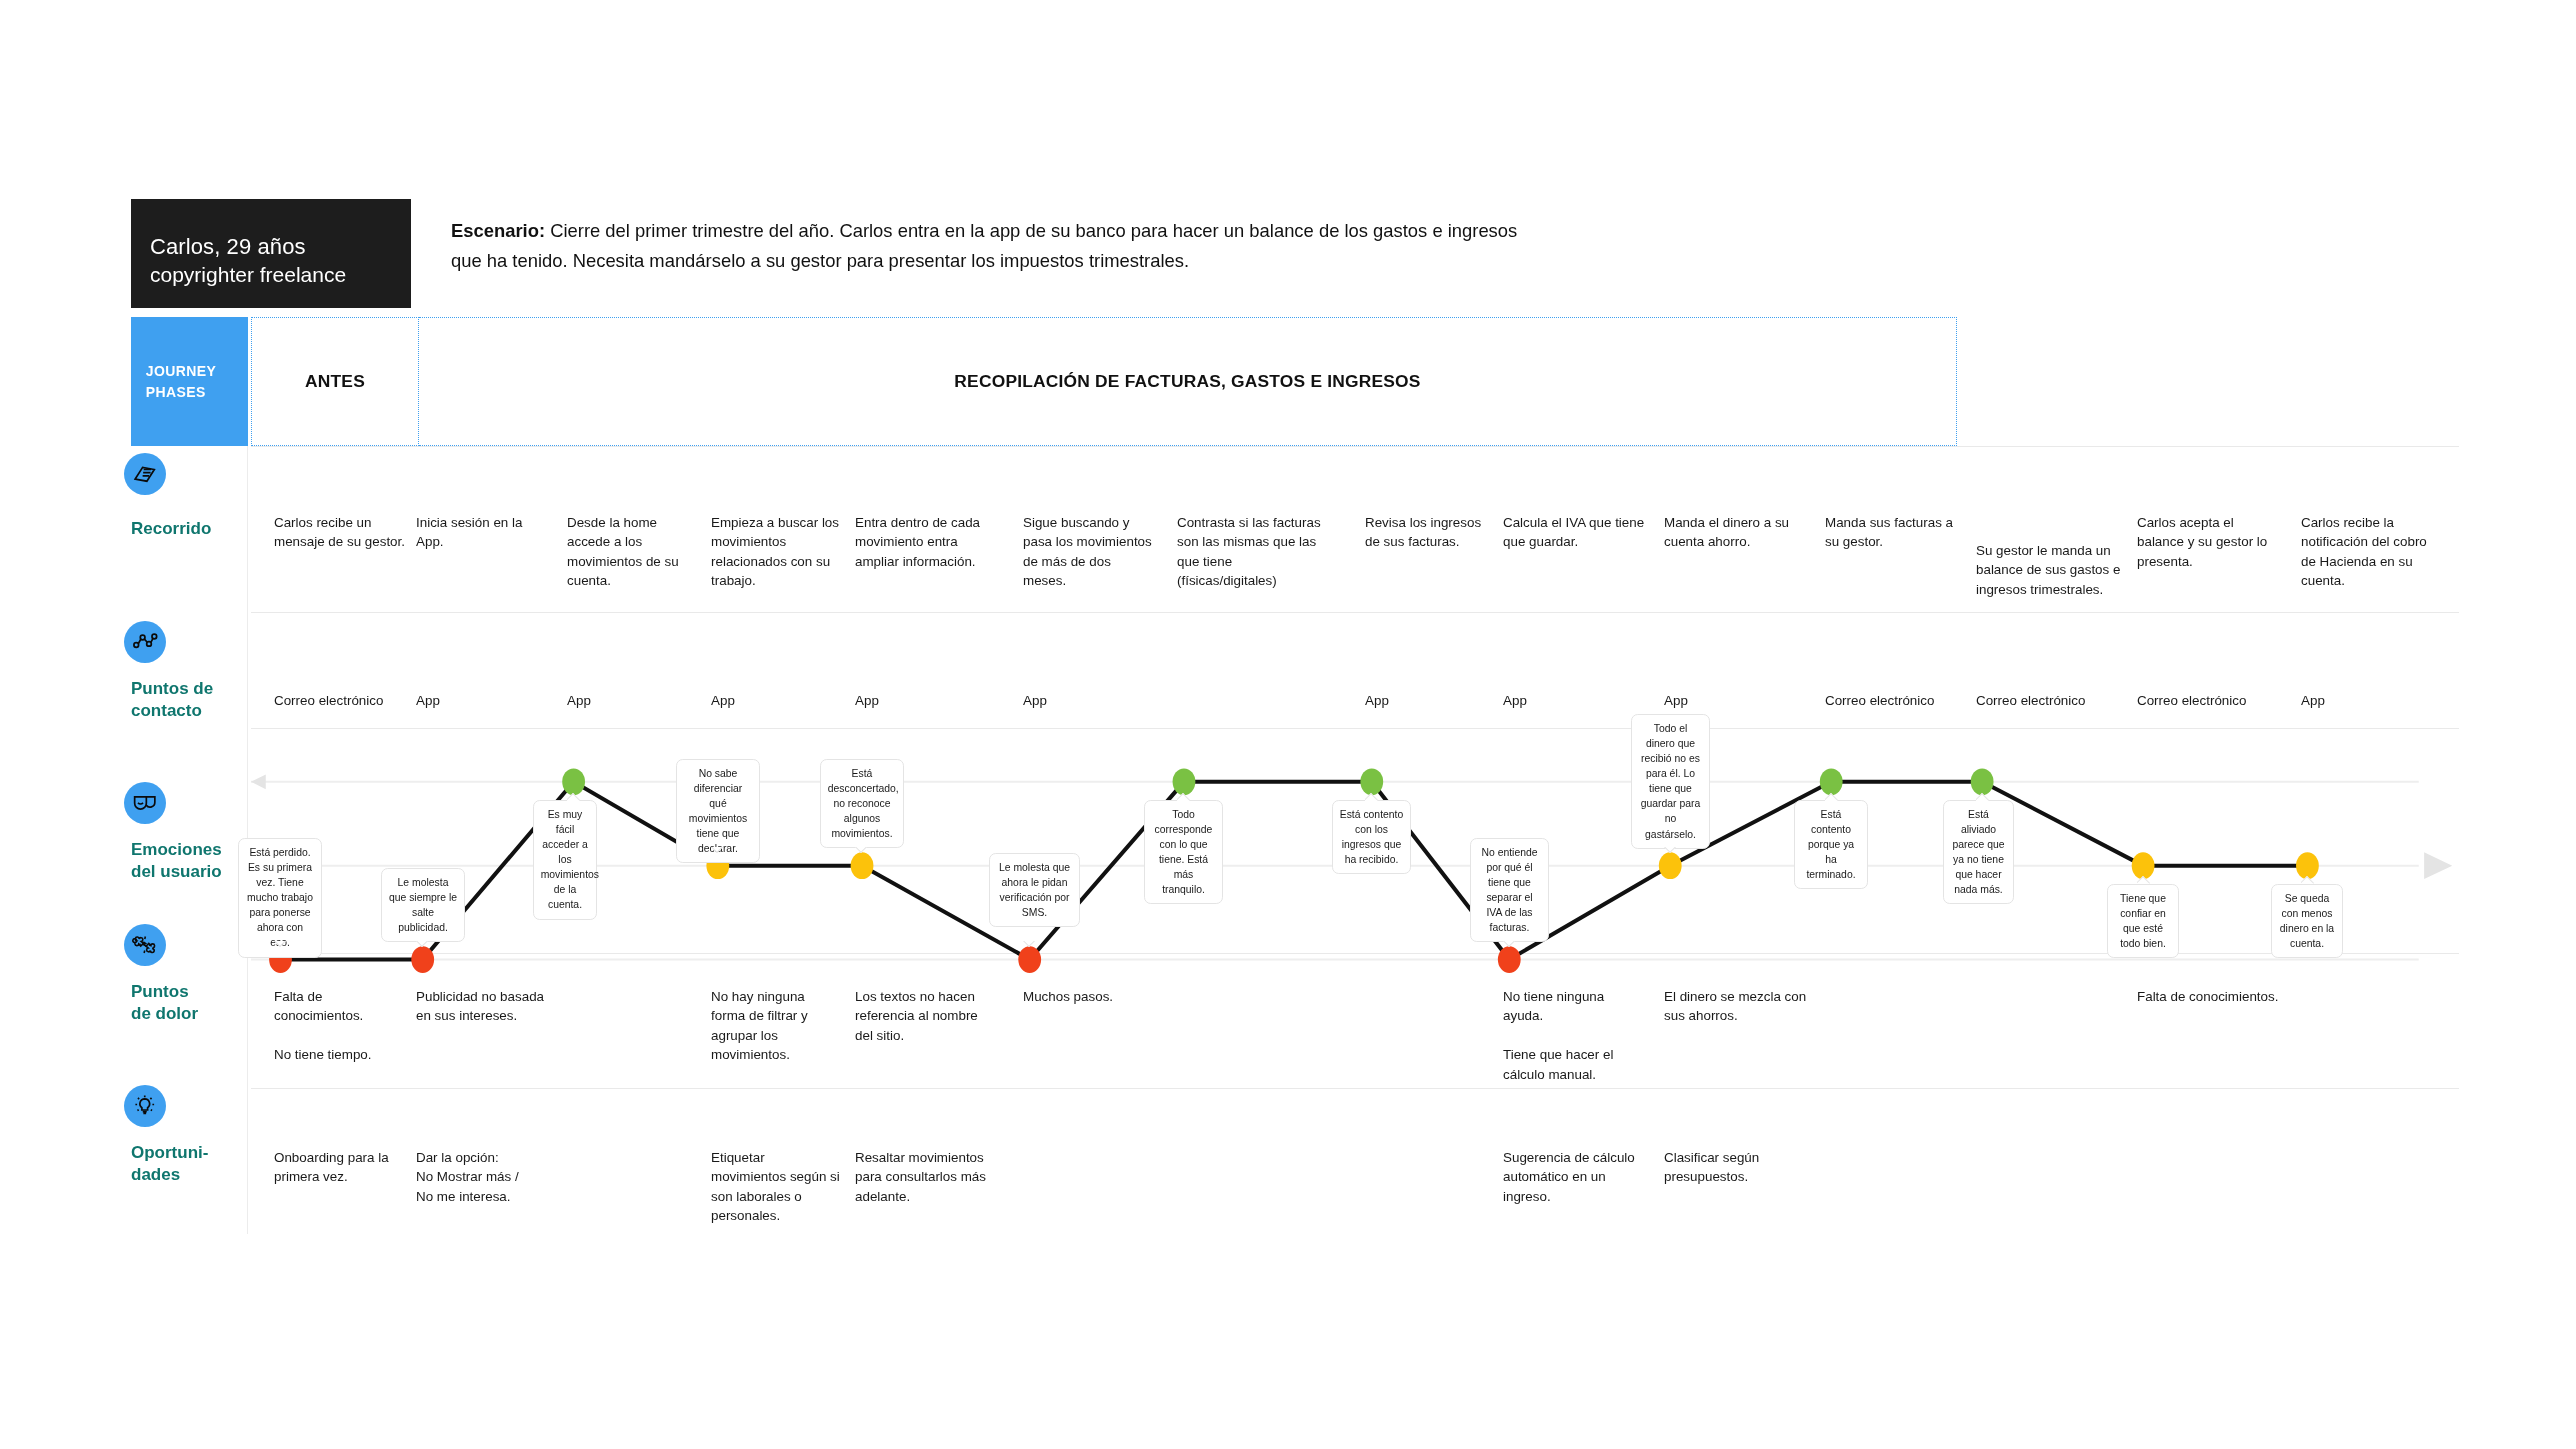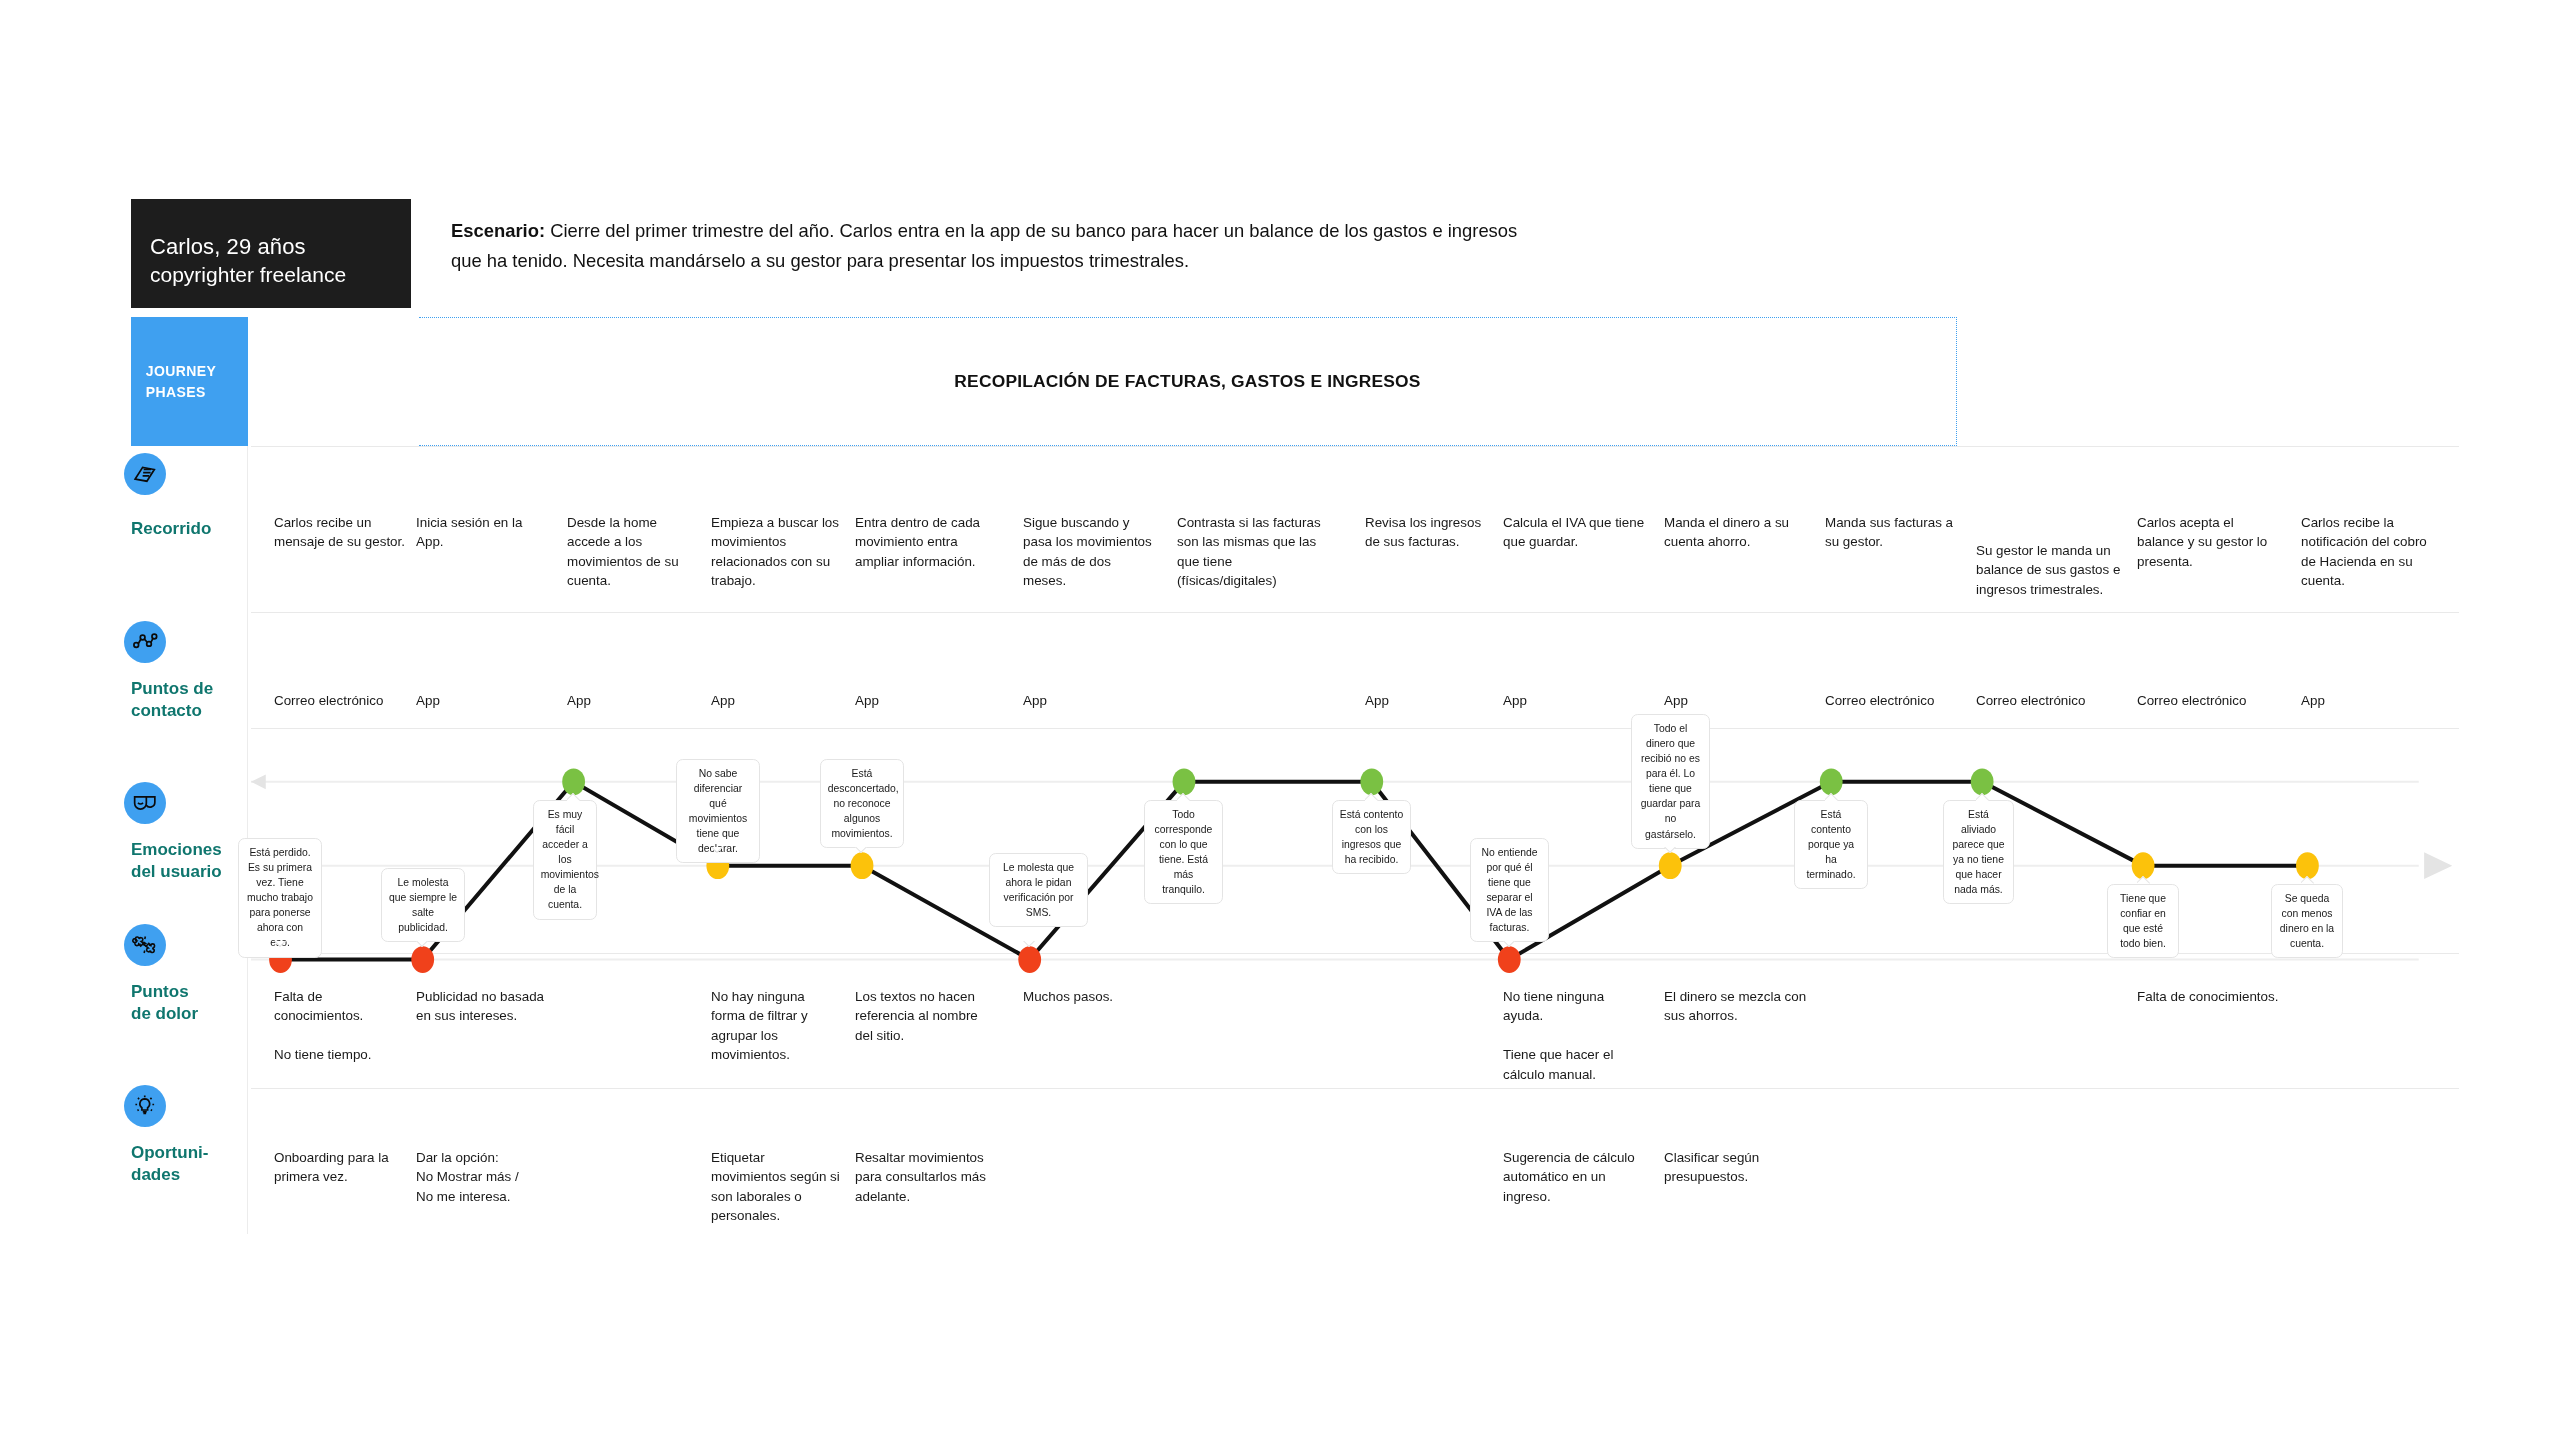--- a/index.html
+++ b/index.html
@@ -84,20 +84,21 @@
   </div>
 
   <div class="scenario">
     <b>Escenario:</b><span> Cierre del primer trimestre del año. Carlos entra en la app de su banco para hacer un balance de los gastos e ingresos que ha tenido. Necesita mandárselo a su gestor para presentar los impuestos trimestrales.</span>
   </div>
 
   <div class="phases-label">
     <span>JOURNEY</span>
     <span>PHASES</span>
   </div>
+  <div class="phase-box p1">ANTES</div>
   <div class="phase-box p2">RECOPILACIÓN DE FACTURAS, GASTOS E INGRESOS</div>
 
   <div id="rows-layer">
       <div class="col-divider" style="top: 446px; height: 788px;"></div>
       <div class="row-sep" style="top: 446px;"></div>
       <div class="row-icon" style="top: 453px;">
         <svg viewBox="0 0 24 24" fill="none" stroke="#0b0b0b" stroke-width="1.6">
           <path d="M3 17l7-11 11 2-7 11z"></path>
           <path d="M11 8h7M10.5 11h7M10 14h6"></path>
         </svg>
@@ -231,21 +232,21 @@
         <i></i>
       </div>
       <div class="callout" style="width: 84px; left: 676px; top: 759px;">No sabe diferenciar qué movimientos tiene que declarar.</div>
       <div class="callout-tail down" style="left: 711px; top: 847px;">
         <i></i>
       </div>
       <div class="callout" style="width: 84px; left: 820px; top: 759px;">Está desconcertado, no reconoce algunos movimientos.</div>
       <div class="callout-tail down" style="left: 855px; top: 847px;">
         <i></i>
       </div>
-      <div class="callout" style="width: 99px; left: 989px; top: 853px;">Le molesta que ahora le pidan verificación por SMS.</div>
+      <div class="callout" style="width: 91px; left: 989px; top: 853px;">Le molesta que ahora le pidan verificación por SMS.</div>
       <div class="callout-tail down" style="left: 1023px; top: 941px;">
         <i></i>
       </div>
       <div class="callout" style="width: 79px; left: 1144px; top: 800px;">Todo corresponde con lo que tiene. Está más tranquilo.</div>
       <div class="callout-tail" style="left: 1177px; top: 792px;">
         <i></i>
       </div>
       <div class="callout" style="width: 79px; left: 1332px; top: 800px;">Está contento con los ingresos que ha recibido.</div>
       <div class="callout-tail" style="left: 1365px; top: 792px;">
         <i></i>

